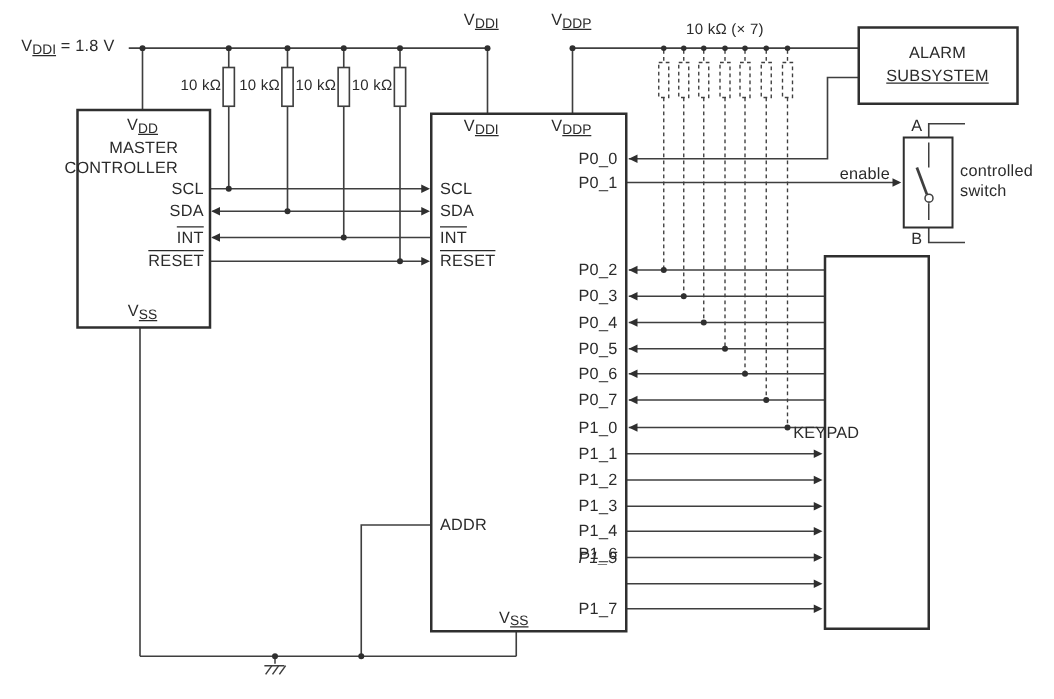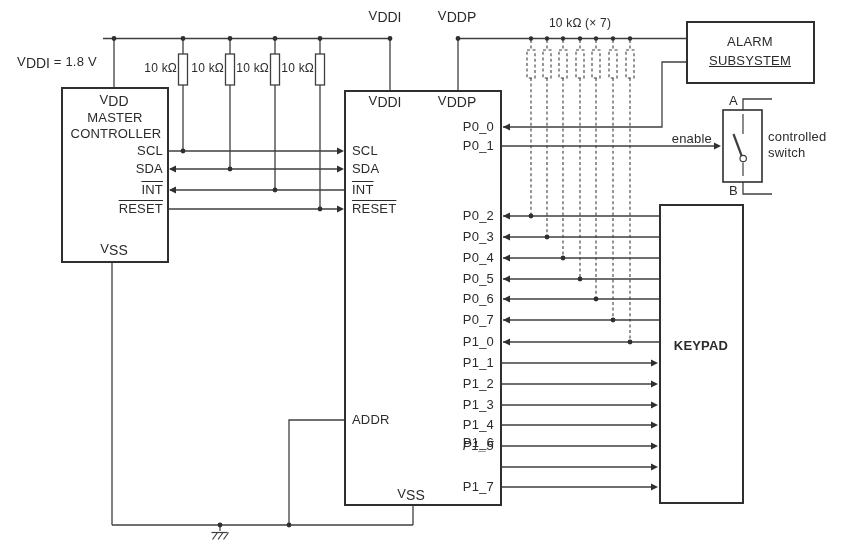--- a/index.html
+++ b/index.html
@@ -7,21 +7,21 @@
     position:relative;width:843px;height:559px;background:#fff;overflow:hidden;
     font-family:"Liberation Sans", sans-serif;color:#2b2b2b;
   }
   #wiresvg{position:absolute;left:0;top:0;z-index:1;}
   .lbl{
     position:absolute;z-index:2;white-space:nowrap;line-height:1;
     font-size:13px;letter-spacing:.2px;color:#2b2b2b;
   }
   .c{transform:translateX(-50%);}
   .sm{font-size:12px;}
-  .sb{font-size:14px;vertical-align:-2px;letter-spacing:0;}
+  .sb{font-size:11px;vertical-align:-2px;letter-spacing:0;text-decoration:underline;}
   .ovl{text-decoration:overline;}
 </style>
 </head>
 <body>
 
 <div id="canvas">
 
   <svg id="wiresvg" width="843" height="559" viewBox="0 0 843 559">
 
     <g stroke="#3f3f3f" stroke-width="1.3" fill="none">
@@ -171,34 +171,34 @@
       <polygon points="658,363 651,359.6 651,366.4"></polygon>
       <polygon points="658,384 651,380.6 651,387.4"></polygon>
       <polygon points="658,405 651,401.6 651,408.4"></polygon>
       <polygon points="658,425 651,421.6 651,428.4"></polygon>
       <polygon points="658,446 651,442.6 651,449.4"></polygon>
       <polygon points="658,467 651,463.6 651,470.4"></polygon>
       <polygon points="658,487 651,483.6 651,490.4"></polygon>
     </g>
   </svg>
 
-  <span class="lbl" style="left:17px;top:30px;margin-top:25px;"><span>V</span><span class="sb">DDI</span><span> = 1.8 V</span></span>
+  <span class="lbl" style="left:17px;top:30px;"><span>V</span><span class="sb">DDI</span><span> = 1.8 V</span></span>
 
   <span class="lbl c" style="left:385px;top:9px;"><span>V</span><span class="sb">DDI</span></span>
   <span class="lbl c" style="left:457px;top:9px;"><span>V</span><span class="sb">DDP</span></span>
 
   <span class="lbl sm" style="right:666px;top:62px;">10 kΩ</span>
   <span class="lbl sm" style="right:619px;top:62px;">10 kΩ</span>
   <span class="lbl sm" style="right:574px;top:62px;">10 kΩ</span>
   <span class="lbl sm" style="right:529px;top:62px;">10 kΩ</span>
   <span class="lbl sm c" style="left:580px;top:17px;">10 kΩ (× 7)</span>
 
   <span class="lbl c" style="left:114px;top:93px;"><span>V</span><span class="sb">DD</span></span>
   <span class="lbl c" style="left:115px;top:111px;">MASTER</span>
-  <span class="lbl c" style="left:116px;top:127px;">CONTROLLER</span>
+  <span class="lbl c" style="left:97px;top:127px;">CONTROLLER</span>
   <span class="lbl" style="right:680px;top:144px;">SCL</span>
   <span class="lbl" style="right:680px;top:162px;">SDA</span>
   <span class="lbl ovl" style="right:680px;top:183px;">INT</span>
   <span class="lbl ovl" style="right:680px;top:202px;">RESET</span>
   <span class="lbl c" style="left:114px;top:242px;"><span>V</span><span class="sb">SS</span></span>
 
   <span class="lbl c" style="left:385px;top:94px;"><span>V</span><span class="sb">DDI</span></span>
   <span class="lbl c" style="left:457px;top:94px;"><span>V</span><span class="sb">DDP</span></span>
   <span class="lbl" style="left:352px;top:144px;">SCL</span>
   <span class="lbl" style="left:352px;top:162px;">SDA</span>
@@ -220,21 +220,21 @@
   <span class="lbl" style="right:349px;top:377px;">P1_2</span>
   <span class="lbl" style="right:349px;top:398px;">P1_3</span>
   <span class="lbl" style="right:349px;top:418px;">P1_4</span>
   <span class="lbl" style="right:349px;top:439px;font-style:italic;">P1_5</span>
   <span class="lbl" style="right:349px;top:436px;margin-left:45px;">P1_6</span>
   <span class="lbl" style="right:349px;top:480px;">P1_7</span>
 
   <span class="lbl c" style="left:750px;top:35px;">ALARM</span>
   <span class="lbl c" style="left:750px;top:54px;text-decoration:underline;">SUBSYSTEM</span>
 
-  <span class="lbl c" style="left:701px;top:339px;font-weight:bold;">KEYPAD</span>
+  <span class="lbl c" style="left:661px;top:339px;">KEYPAD</span>
 
   <span class="lbl" style="left:729px;top:94px;">A</span>
   <span class="lbl" style="left:729px;top:184px;">B</span>
   <span class="lbl" style="right:131px;top:132px;">enable</span>
   <span class="lbl" style="left:768px;top:130px;">controlled</span>
   <span class="lbl" style="left:768px;top:146px;">switch</span>
 
 </div>
 
 </body></html>

